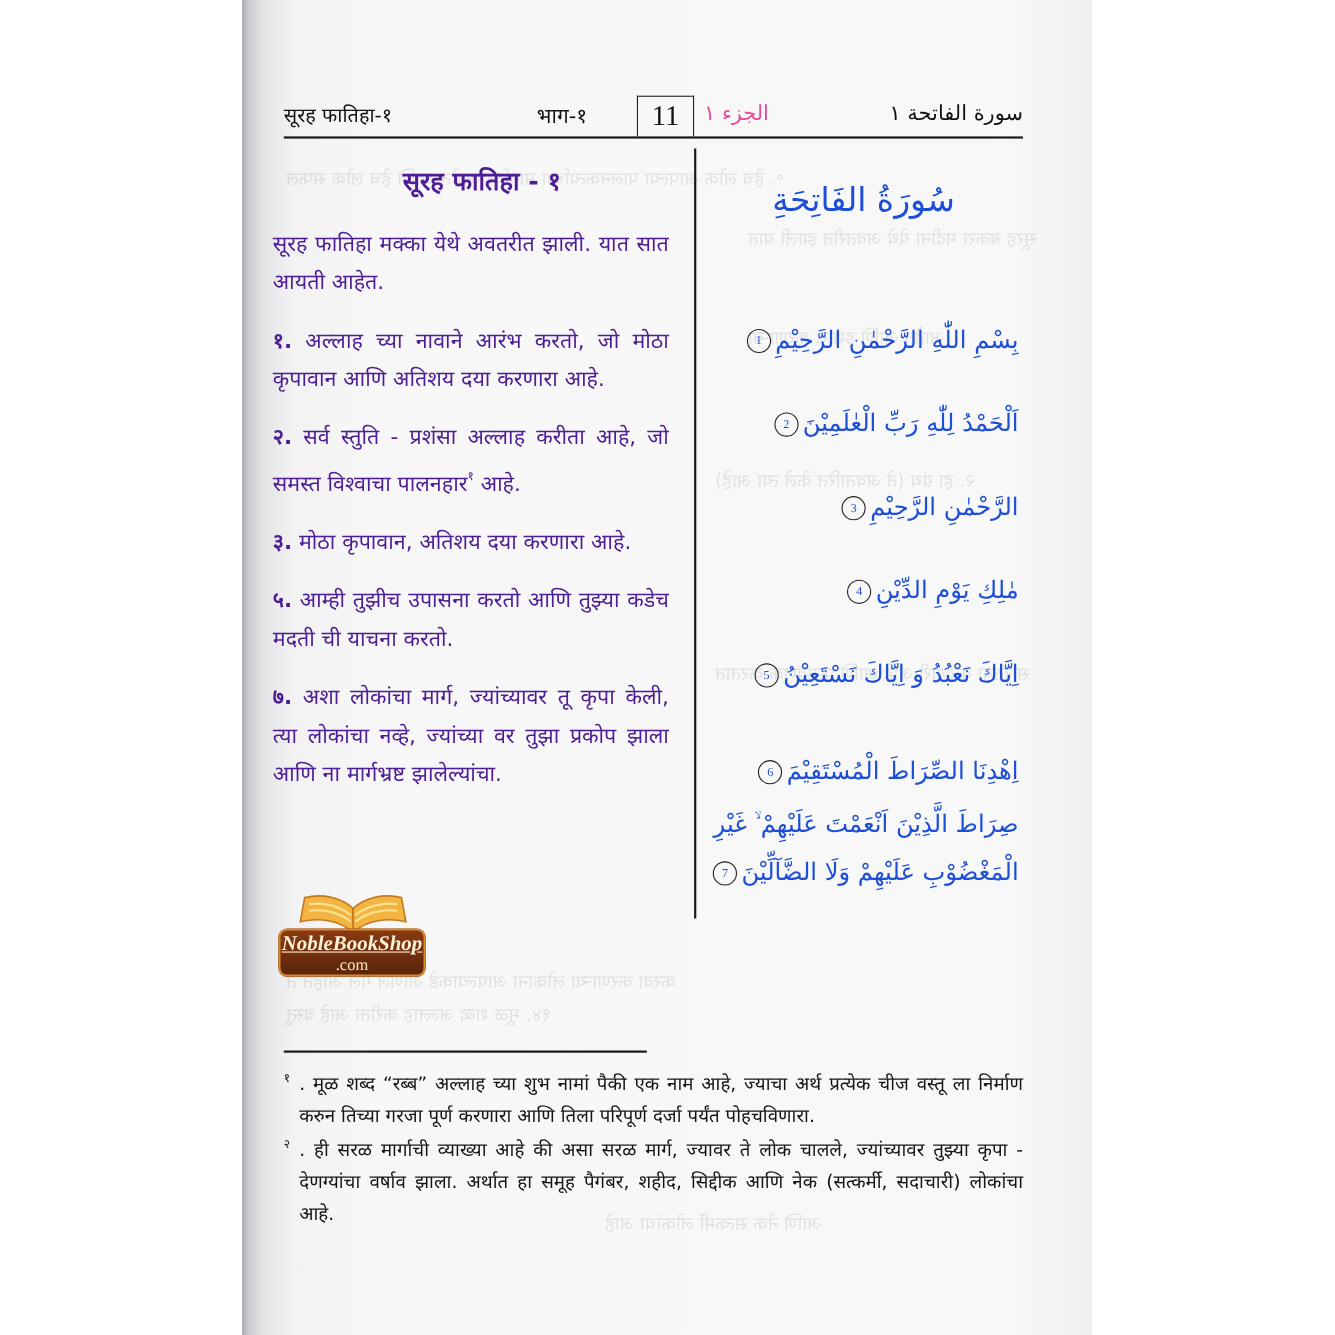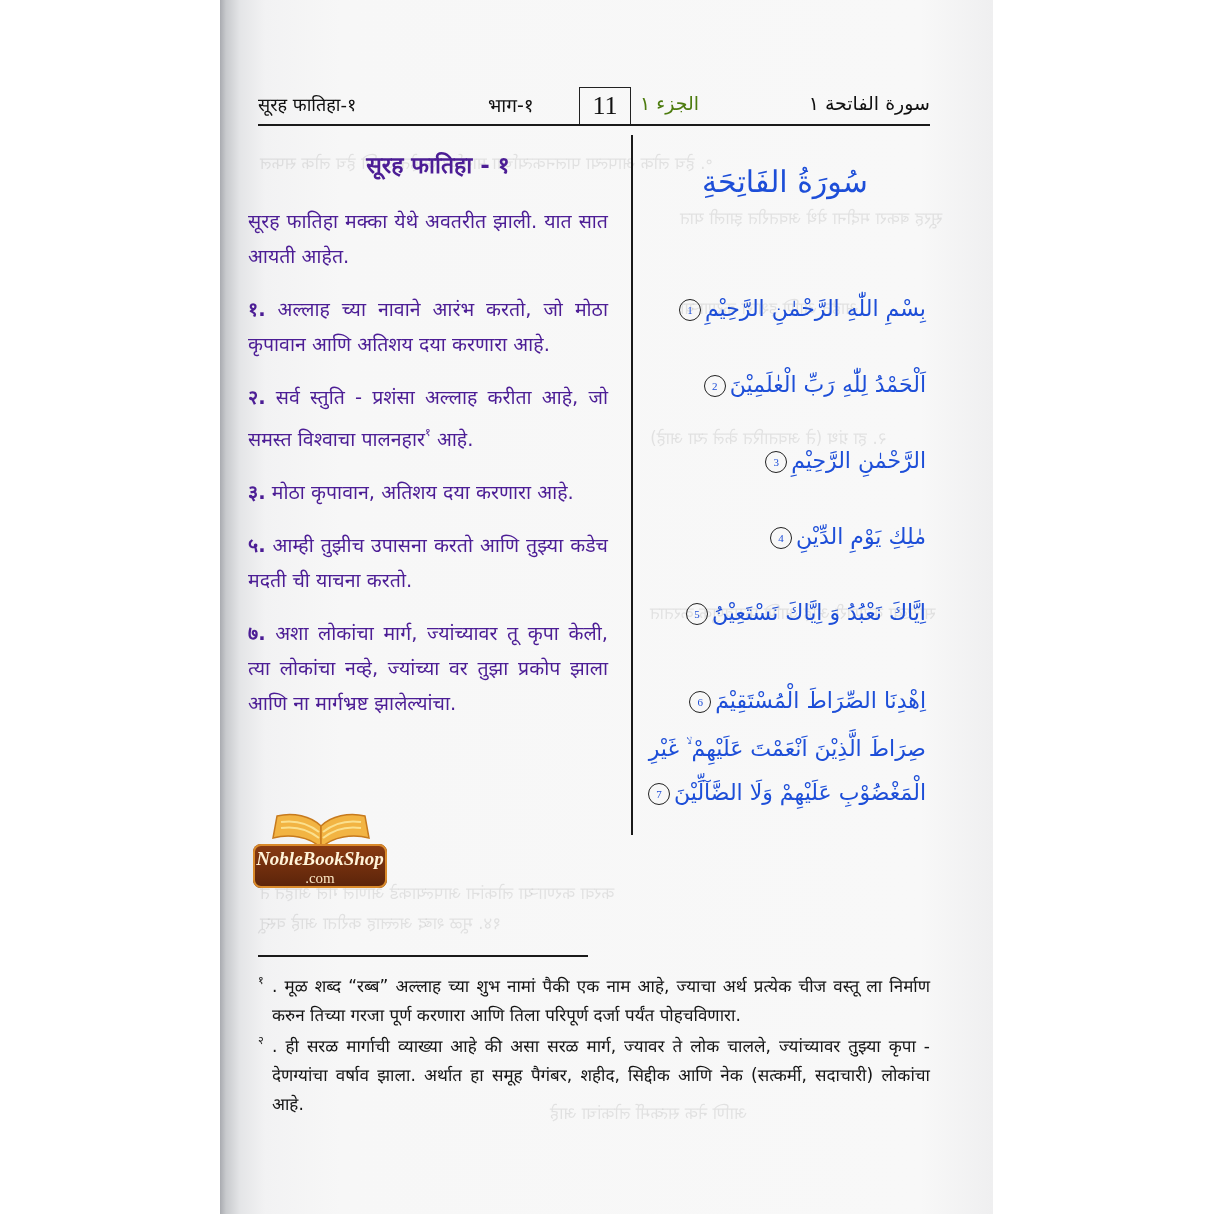--- a/index.html
+++ b/index.html
@@ -17,21 +17,21 @@
     white-space: nowrap; transform: scaleX(-1); pointer-events: none;
   }
   .hdr-line { position: absolute; left: 258px; top: 124px; width: 672px; height: 2px; background: #1a1a1a; }
   .hdr-left { position: absolute; left: 258px; top: 92px; font-size: 18px; color: #111; }
   .hdr-part { position: absolute; left: 488px; top: 92px; font-size: 19px; color: #111; }
   .hdr-box {
     position: absolute; left: 579px; top: 87px; width: 52px; height: 37px;
     border: 1.5px solid #222; border-bottom: none; box-sizing: border-box;
     font-family: "Liberation Serif", serif; font-size: 26px; text-align: center; line-height: 36px; color: #111;
   }
-  .hdr-juz { position: absolute; left: 640px; top: 92px; font-size: 19px; color: #4d7c0f; direction: rtl; }
+  .hdr-juz { position: absolute; left: 640px; top: 92px; font-size: 19px; color: #ec4899; direction: rtl; }
   .hdr-right { position: absolute; right: 284px; top: 92px; font-size: 19px; color: #111; direction: rtl; }
   .divider { position: absolute; left: 631px; top: 135px; width: 2px; height: 700px; background: #1a1a1a; }
 
   .col-left { position: absolute; left: 248px; top: 148px; width: 360px; color: #4c1d95; }
   .title { text-align: center; font-size: 23px; font-weight: bold; margin: 0 0 24px 20px; }
   .para { font-size: 19.5px; line-height: 35px; margin: 0 0 18px 0; text-align: justify; }
   .num { font-weight: bold; }
   sup.fn { font-size: 11px; vertical-align: 10px; }
 
   .col-right { position: absolute; left: 644px; top: 164px; width: 282px; color: #1d4ed8; direction: rtl; }
@@ -52,21 +52,21 @@
   .logo { position: absolute; left: 253px; top: 812px; width: 134px; height: 82px; }
   .logo-book {
     position: absolute; left: 18px; top: 0; width: 100px; height: 38px;
   }
   .logo-plate {
     position: absolute; left: 0; top: 32px; width: 134px; height: 44px; border-radius: 8px;
     background: linear-gradient(#8a3b12, #5a230a); box-shadow: 0 0 0 2px #d98a2b inset;
   }
   .logo-text {
     position: absolute; left: 0; top: 36px; width: 134px; text-align: center;
-    font-family: "Liberation Serif", serif; font-style: italic; font-weight: bold; font-size: 19px; color: #fff3d8;
+    font-family: "Liberation Serif", serif; font-style: italic; font-weight: bold; font-size: 19px; color: #fff3d8; text-decoration: underline;
   }
   .logo-com {
     position: absolute; left: 0; top: 58px; width: 134px; text-align: center;
     font-family: "Liberation Serif", serif; font-size: 15px; color: #fbe6c2;
   }
 </style>
 </head>
 <body>
 
 <div class="page">

